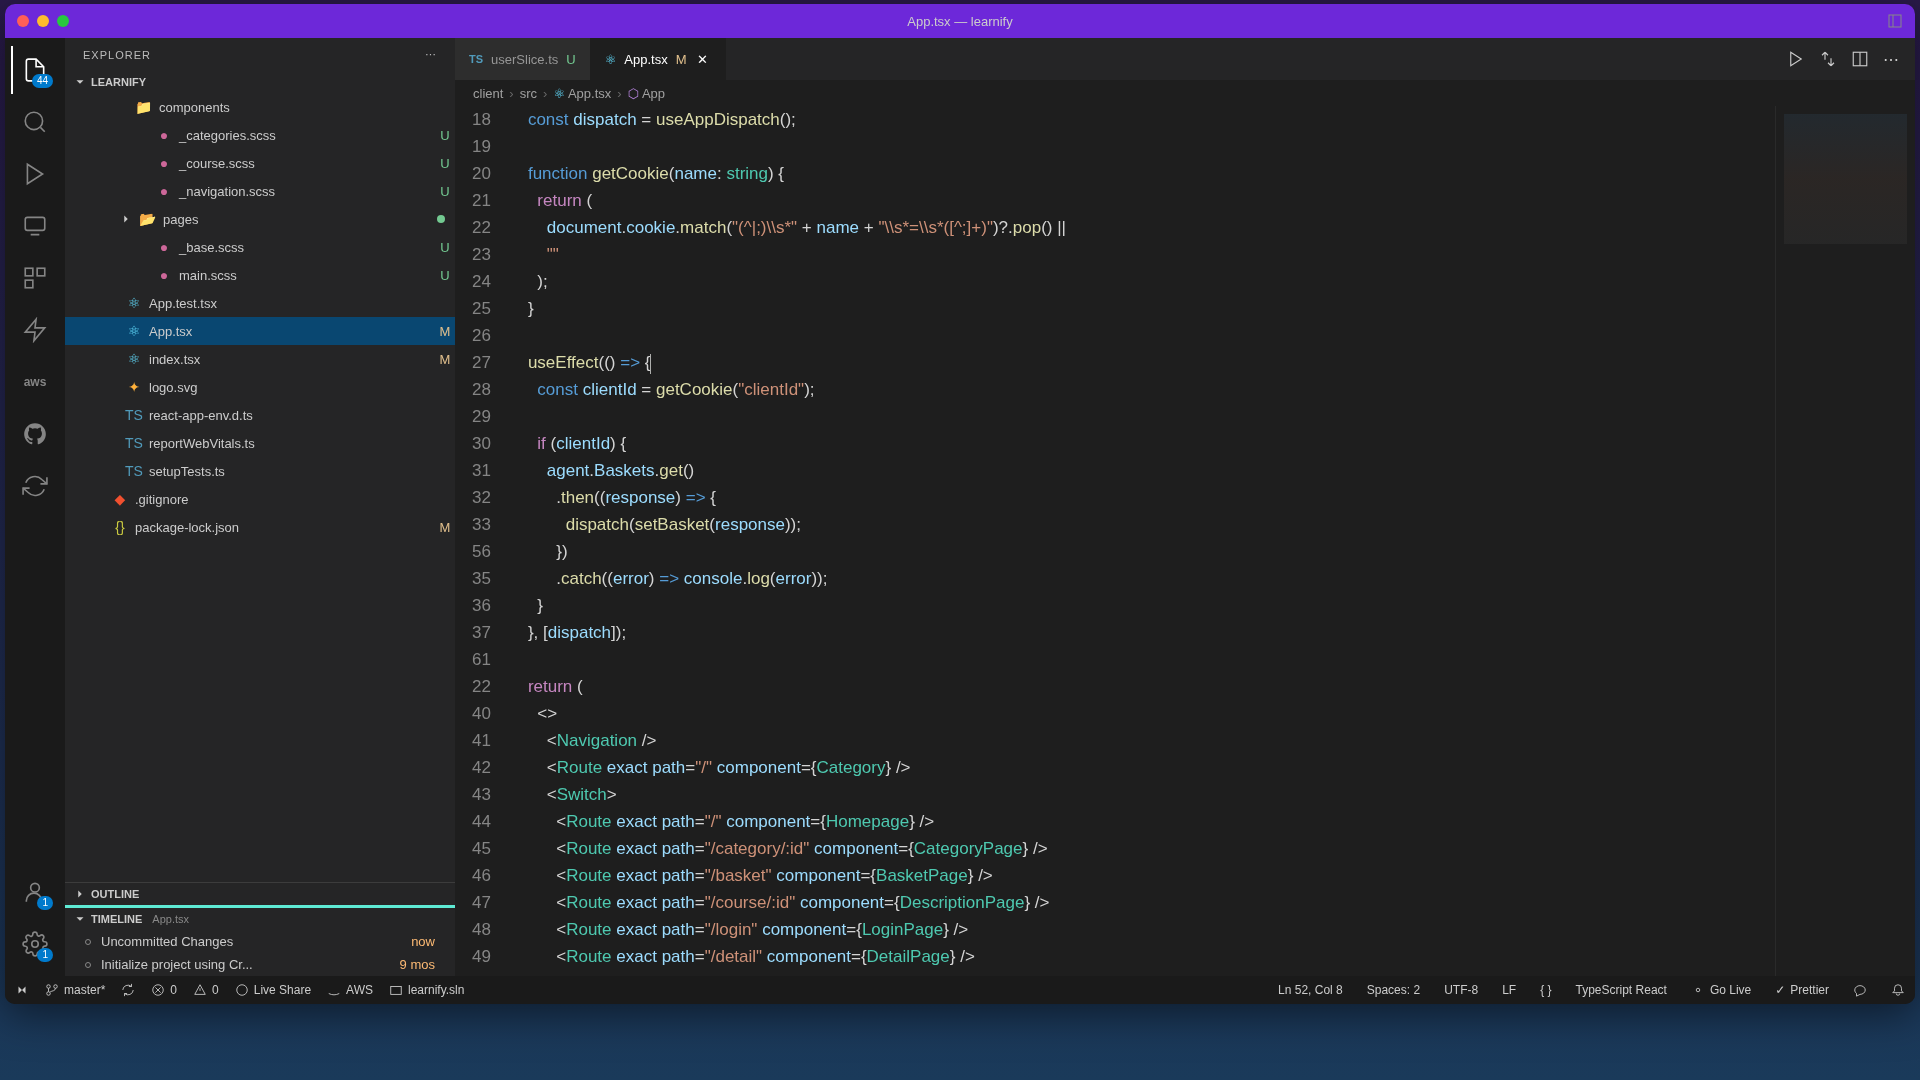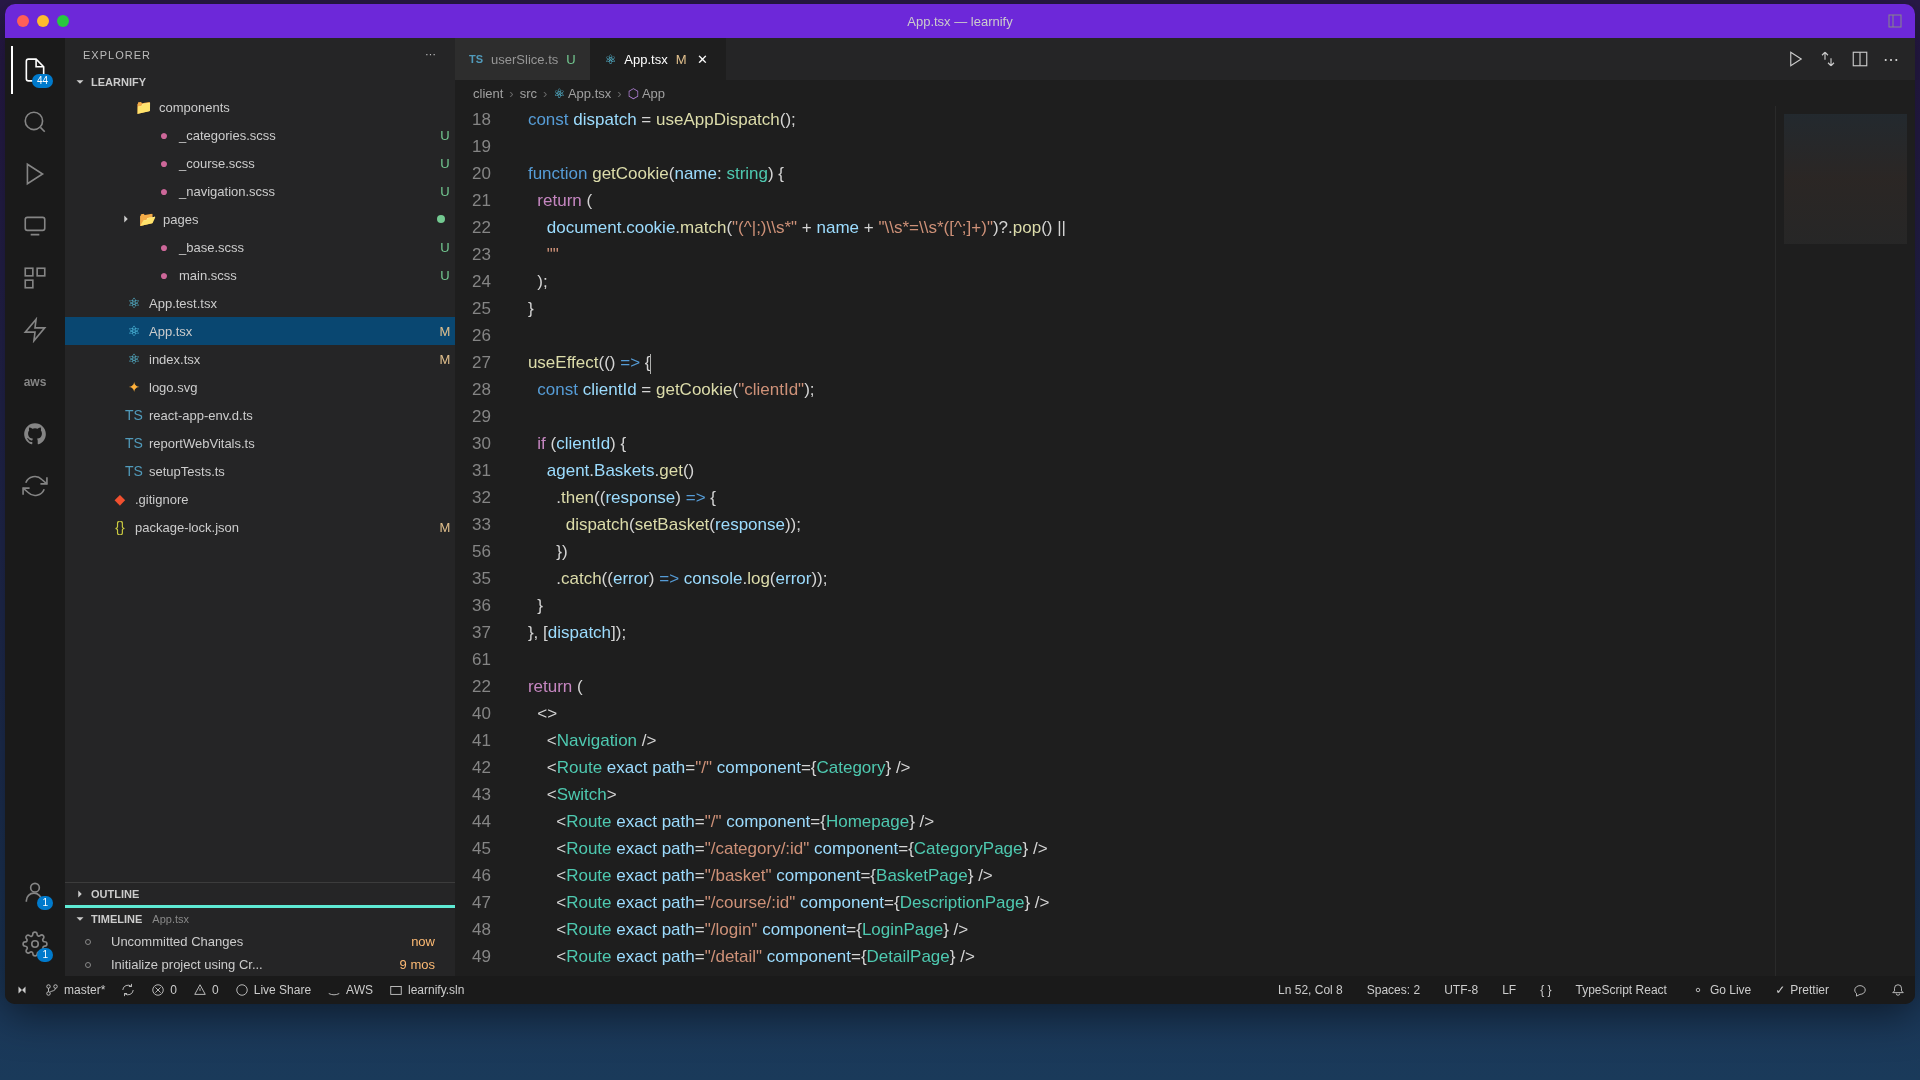--- a/index.html
+++ b/index.html
@@ -31,21 +31,21 @@
 .tree-item.active { background: #094771; }
 .tree-item .icon { width: 18px; height: 18px; display: flex; align-items: center; justify-content: center; font-size: 14px; }
 .tree-item .name { flex: 1; font-size: 13px; }
 .tree-item .status { width: 20px; text-align: center; font-size: 13px; }
 .tree-item .status.u { color: #73c991; }
 .tree-item .status.m { color: #e2c08d; }
 .tree-item .dot { width: 8px; height: 8px; border-radius: 50%; background: #73c991; margin-right: 10px; }
 .outline { border-top: 1px solid #3c3c3c; }
 .timeline { border-top: 3px solid #5eead4; }
 .timeline-sub { color: #888; font-weight: 400; margin-left: 6px; }
-.timeline-item { display: flex; align-items: center; padding: 4px 20px; gap: 20px; font-size: 13px; }
+.timeline-item { display: flex; align-items: center; padding: 4px 20px; gap: 10px; font-size: 13px; }
 .timeline-item .dot { width: 6px; height: 6px; border: 1px solid #888; border-radius: 50%; }
 .timeline-item .label { flex: 1; white-space: nowrap; overflow: hidden; text-overflow: ellipsis; }
 .timeline-item .time { color: #fdba74; }
 .editor-area { flex: 1; display: flex; flex-direction: column; background: #1e1e1e; overflow: hidden; }
 .tabs { height: 42px; background: #252526; display: flex; align-items: stretch; }
 .tab { display: flex; align-items: center; gap: 8px; padding: 0 14px; background: #2d2d2d; color: #969696; font-size: 13px; border-right: 1px solid #1e1e1e; cursor: pointer; }
 .tab.active { background: #1e1e1e; color: #fff; }
 .tab .close { width: 16px; height: 16px; display: flex; align-items: center; justify-content: center; }
 .tab .mod { color: #e2c08d; }
 .tab .mod.u { color: #73c991; }

